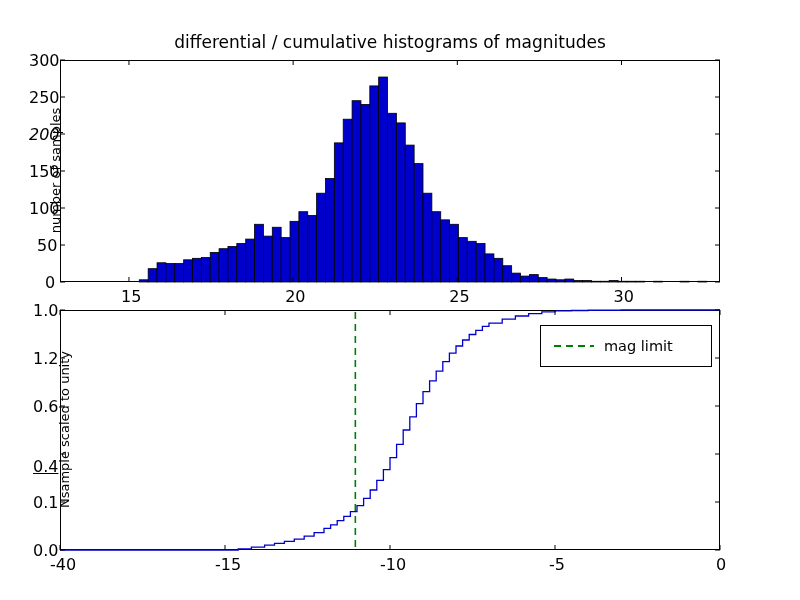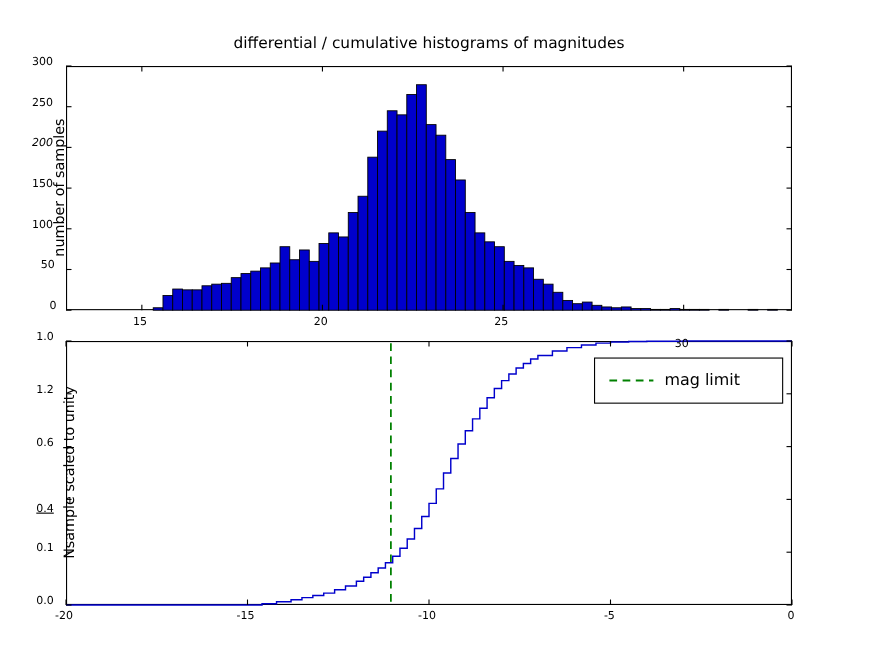--- a/index.html
+++ b/index.html
@@ -1,22 +1,22 @@
 <!DOCTYPE html>
 <html><head>
 <meta charset="utf-8">
 <style>
   html,body{margin:0;padding:0;}
   body{width:800px;height:600px;background:#ffffff;font-family:"DejaVu Sans",sans-serif;overflow:hidden;}
   #fig{position:relative;width:800px;height:600px;}
   .axes{position:absolute;border:1px solid #000;background:#fff;box-sizing:border-box;}
-  .title{position:absolute;text-align:center;font-size:14px;color:#000;}
+  .title{position:absolute;text-align:center;font-size:17px;color:#000;}
   .ylabel{position:absolute;font-size:13px;color:#000;transform-origin:50% 50%;white-space:nowrap;}
   .xlabel{position:absolute;font-size:13px;color:#000;text-align:center;white-space:nowrap;}
-  .tick-lbl{position:absolute;font-size:10px;color:#000;white-space:nowrap;}
+  .tick-lbl{position:absolute;font-size:16px;color:#000;white-space:nowrap;}
   .legend{position:absolute;border:1px solid #000;background:#fff;box-sizing:border-box;}
   .legend-label{position:absolute;font-size:14.5px;color:#000;white-space:nowrap;text-align:center;}
   svg{position:absolute;left:0;top:0;overflow:visible;}
 </style>
 </head>
 <body>
 
 <div id="fig">
 
   <div class="title" style="left:60px;top:32px;width:660px;">differential / cumulative histograms of magnitudes</div>
@@ -144,29 +144,29 @@
 
   <div class="legend" style="left:540px;top:325px;width:172px;height:42px;"></div>
   <svg id="svg-legend" width="800" height="600">
       <line x1="554" y1="346" x2="594" y2="346" stroke="#008000" stroke-width="1.8" stroke-dasharray="7,5"></line>
     </svg>
   <div class="legend-label" style="left:604px;top:338px;">mag limit</div>
 
 <div class="tick-lbl" style="left: 120.955px; top: 287px;">15</div>
     <div class="tick-lbl" style="left: 285.134px; top: 287px;">20</div>
     <div class="tick-lbl" style="left: 449.313px; top: 287px;">25</div>
-    <div class="tick-lbl" style="left: 613.493px; top: 287px; margin-top: 20px;">30</div>
+    <div class="tick-lbl" style="left: 613.493px; top: 287px;">30</div>
     <div class="tick-lbl" style="left: 45px; top: 273px; width: auto; text-align: right; transform: translateX(0px);">0</div>
     <div class="tick-lbl" style="left: 37px; top: 236px; width: auto; text-align: right; transform: translateX(0px);">50</div>
     <div class="tick-lbl" style="left: 29px; top: 199px; width: auto; text-align: right; transform: translateX(0px);">100</div>
     <div class="tick-lbl" style="left: 29px; top: 162px; width: auto; text-align: right; transform: translateX(0px);">150</div>
     <div class="tick-lbl" style="left: 29px; top: 125px; width: auto; text-align: right; transform: translateX(0px); font-style: italic;">200</div>
     <div class="tick-lbl" style="left: 29px; top: 88px; width: auto; text-align: right; transform: translateX(0px);">250</div>
     <div class="tick-lbl" style="left: 29px; top: 51px; width: auto; text-align: right; transform: translateX(0px);">300</div>
-    <div class="tick-lbl" style="left: 50px; top: 555px;">-20</div>
+    <div class="tick-lbl" style="left: 50px; top: 555px;">-40</div>
     <div class="tick-lbl" style="left: 215px; top: 555px;">-15</div>
     <div class="tick-lbl" style="left: 380px; top: 555px;">-10</div>
     <div class="tick-lbl" style="left: 549px; top: 555px;">-5</div>
     <div class="tick-lbl" style="left: 716px; top: 555px;">0</div>
     <div class="tick-lbl" style="left: 33px; top: 541px; width: auto; text-align: right; transform: translateX(0px);">0.0</div>
     <div class="tick-lbl" style="left: 33px; top: 493px; width: auto; text-align: right; transform: translateX(0px);">0.1</div>
     <div class="tick-lbl" style="left: 33px; top: 457px; width: auto; text-align: right; transform: translateX(0px); text-decoration: underline;">0.4</div>
     <div class="tick-lbl" style="left: 33px; top: 397px; width: auto; text-align: right; transform: translateX(0px);">0.6</div>
     <div class="tick-lbl" style="left: 33px; top: 349px; width: auto; text-align: right; transform: translateX(0px);">1.2</div>
     <div class="tick-lbl" style="left: 33px; top: 301px; width: auto; text-align: right; transform: translateX(0px);">1.0</div>

